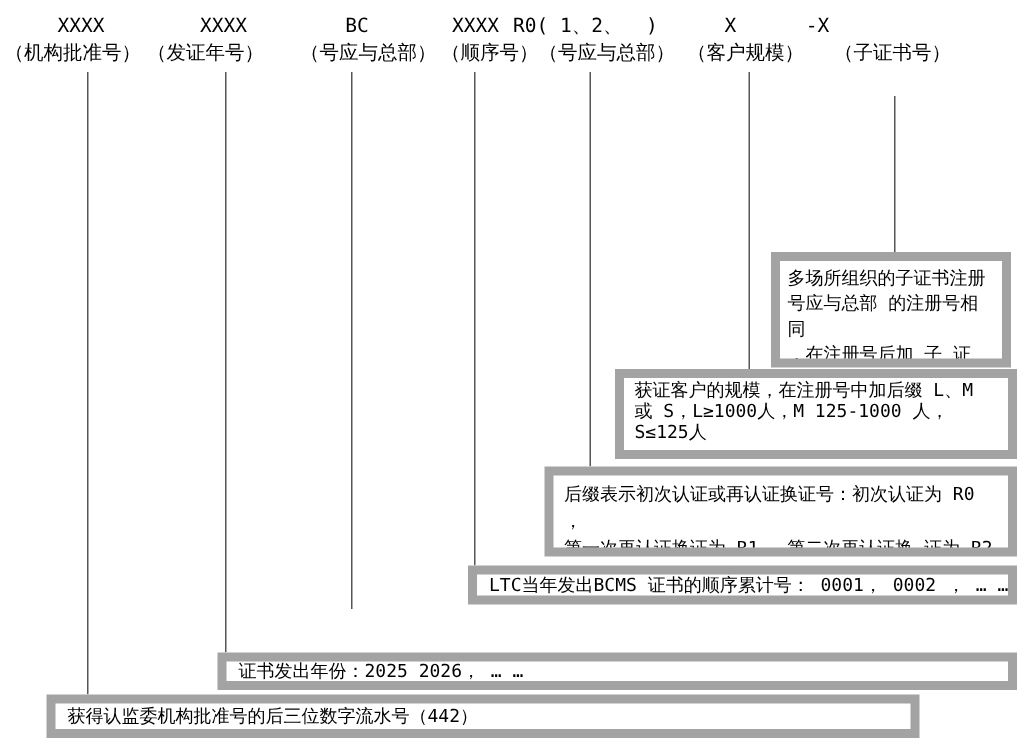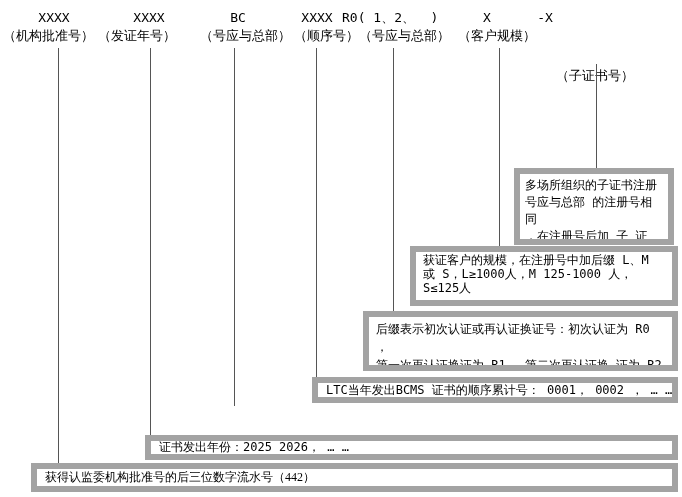--- a/index.html
+++ b/index.html
@@ -51,21 +51,21 @@
   <div class="code" style="left:342px;width:100px;text-align:left;">R0( 1、2、  )</div>
   <div class="code" style="left:457px;width:60px;">X</div>
   <div class="code" style="left:515px;width:60px;">-X</div>
 
   <div class="label" style="left:3px;">（机构批准号）</div>
   <div class="label" style="left:98px;">（发证年号）</div>
   <div class="label" style="left:200px;">（号应与总部）</div>
   <div class="label" style="left:294px;">（顺序号）</div>
   <div class="label" style="left:359px;">（号应与总部）</div>
   <div class="label" style="left:458px;">（客户规模）</div>
-  <div class="label" style="left:556px;margin-top:40px;">（子证书号）</div>
+  <div class="label" style="left:556px;">（子证书号）</div>
 
   <div class="vline" style="left:58px;top:48px;height:415px;"></div>
   <div class="vline" style="left:150px;top:48px;height:387px;"></div>
   <div class="vline" style="left:234px;top:48px;height:358px;"></div>
   <div class="vline" style="left:316px;top:48px;height:329px;"></div>
   <div class="vline" style="left:393px;top:48px;height:263px;"></div>
   <div class="vline" style="left:499px;top:48px;height:198px;"></div>
   <div class="vline" style="left:596px;top:64px;height:104px;"></div>
 
   <div class="note multi" style="left:514px;top:168px;width:160px;height:77px;line-height:17px;">多场所组织的子证书注册
@@ -78,15 +78,15 @@
 
   <div class="note multi" style="left:363px;top:311px;width:315px;height:60px;line-height:18px;padding:3px 7px;">后缀表示初次认证或再认证换证号：初次认证为 R0 ，
 第一次再认证换证为 R1 ，第二次再认证换 证为 R2
 ，  …</div>
 
   <div class="note single" style="left:312px;top:377px;width:366px;height:26px;">LTC当年发出BCMS 证书的顺序累计号： 0001， 0002 ， … …</div>
 
 
   <div class="note single" style="left:145px;top:435px;width:533px;height:25px;">证书发出年份：2025 2026， … …</div>
 
-  <div class="note single" style="left:31px;top:463px;width:647px;height:29px;font-family:Liberation Serif, serif;">获得认监委机构批准号的后三位数字流水号（442）</div>
+  <div class="note single" style="left:31px;top:463px;width:582px;height:29px;">获得认监委机构批准号的后三位数字流水号（442）</div>
 
 </div>
 
 </body></html>

